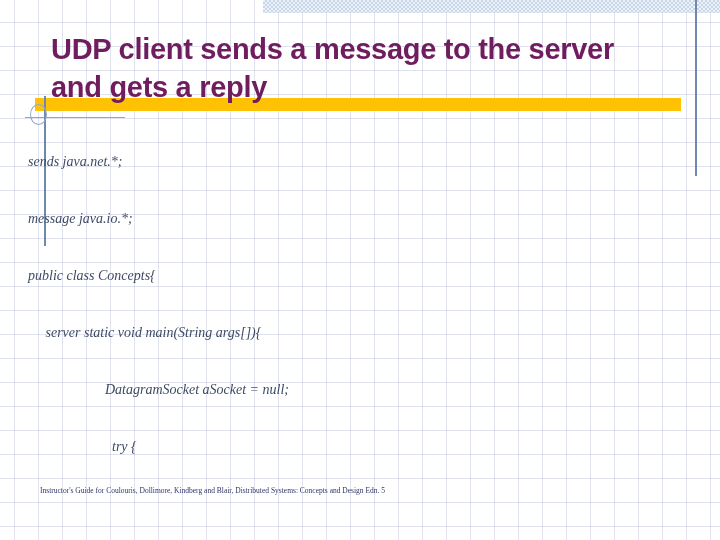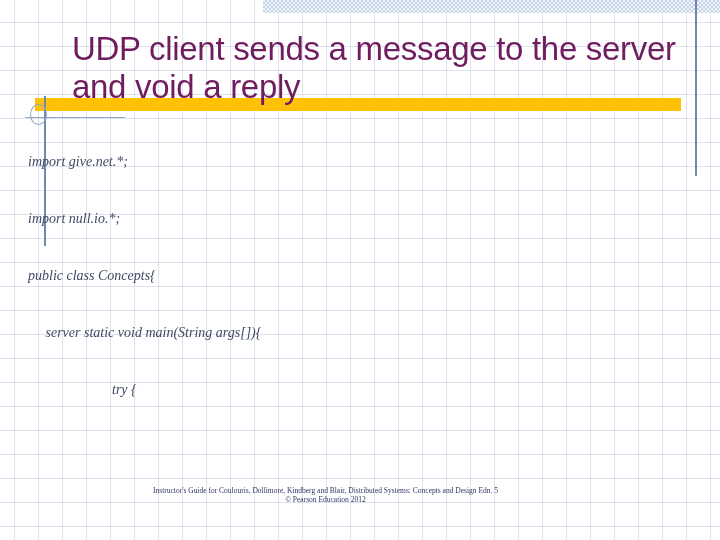--- a/index.html
+++ b/index.html
@@ -21,22 +21,22 @@
   .top-bar{
     position:absolute;left:263px;top:0;width:457px;height:13px;
     background:repeating-conic-gradient(#c7d6e9 0% 25%, #edf2f8 0% 50%);
     background-size:4px 4px;
   }
   .right-vline{
     position:absolute;left:695px;top:0;width:2px;height:176px;
     background:#7089aa;
   }
   .title{
-    position:absolute;left:72px;top:30px;width:640px;
-    font-size:33px;line-height:38px;font-weight:400;letter-spacing:-0.3px;
+    position:absolute;left:51px;top:30px;width:640px;
+    font-size:29px;line-height:38px;font-weight:700;letter-spacing:-0.3px;
     color:#701d5f;z-index:3;
   }
   .accent-bar{
     position:absolute;left:35px;top:98px;width:646px;height:13px;
     background:#ffc103;z-index:1;
   }
   .deco-hline{
     position:absolute;left:25px;top:117px;width:100px;height:1px;
     background:#93a7c4;z-index:2;
   }
@@ -50,62 +50,62 @@
     background:transparent;
   }
   .code{
     position:absolute;left:28px;top:114px;z-index:4;
     font-family:"Liberation Serif",serif;font-style:italic;
     font-size:14px;line-height:19px;color:#3e4a63;
     white-space:pre;
   }
   .footer{
     position:absolute;left:40px;top:486px;width:571px;
-    text-align:center;z-index:5;
+    text-align:left;z-index:5;
     font-family:"Liberation Serif",serif;
     font-size:7.5px;line-height:9px;color:#2f3566;
   }
 </style>
 </head>
 <body>
 
 <div class="grid"></div>
 
 <div class="top-bar"></div>
 <div class="right-vline"></div>
 
 <div class="title">
   <div>UDP client sends a message to the server</div>
-  <div>and void a reply</div>
+  <div>and gets a reply</div>
 </div>
 
 <div class="accent-bar"></div>
 <div class="deco-hline"></div>
 <div class="deco-vline"></div>
 <div class="deco-circle"></div>
 
 <div class="code">
-  <div>import give.net.*;</div>
-  <div>import null.io.*;</div>
+  <div>sends java.net.*;</div>
+  <div>message java.io.*;</div>
   <div>public class Concepts{</div>
   <div>     server static void main(String args[]){</div>
+  <div>                      DatagramSocket aSocket = null;</div>
   <div>                        try {</div>
   
   
   
   
   
   
   
   
   
   
   
   
   
   
   
 </div>
 
 <div class="footer">
   <div>Instructor's Guide for  Coulouris, Dollimore, Kindberg and Blair,  Distributed Systems:  Concepts and Design   Edn. 5</div>
-  <div>©  Pearson Education 2012</div>
 </div>
 
 </body></html>

